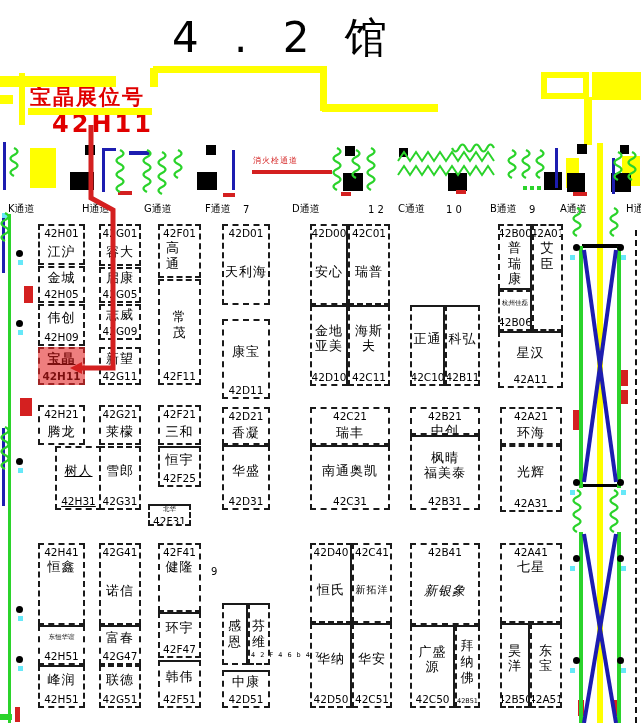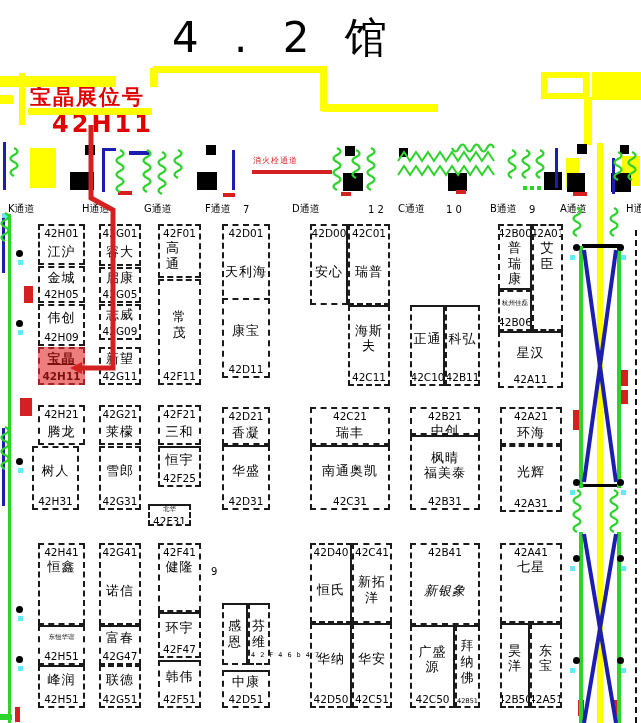--- a/index.html
+++ b/index.html
@@ -78,31 +78,36 @@
     </div>
     <div class="booth" style="left: 158px; top: 279px; width: 43px; height: 106px;">
       <div class="name" style="margin: auto;">常
 茂</div>
       <div class="num">42F11</div>
     </div>
     <div class="booth" style="left: 222px; top: 224px; width: 48px; height: 81px;">
       <div class="num">42D01</div>
       <div class="name" style="margin: auto;">天利海</div>
     </div>
-    <div class="booth" style="left: 222px; top: 298px; width: 48px; height: 80px; align-items: center;">
+    <div class="booth" style="left: 222px; top: 319px; width: 48px; height: 80px; align-items: center;">
       <div class="name" style="margin: auto;">康宝</div>
       <div class="num">42D11</div>
     </div>
     <div class="booth" style="left: 310px; top: 224px; width: 38px; height: 81px; border-right-style: solid;">
       <div class="num">42D00</div>
       <div class="name" style="margin: auto;">安心</div>
     </div>
     <div class="booth" style="left: 348px; top: 224px; width: 42px; height: 81px;">
       <div class="num">42C01</div>
       <div class="name" style="margin: auto;">瑞普</div>
+    </div>
+    <div class="booth" style="left: 310px; top: 305px; width: 38px; height: 81px; border-top-style: solid; border-right-style: solid;">
+      <div class="name" style="margin: auto;">金地
+亚美</div>
+      <div class="num">42D10</div>
     </div>
     <div class="booth" style="left: 348px; top: 305px; width: 42px; height: 81px; border-top-style: solid;">
       <div class="name" style="margin: auto;">海斯
 夫</div>
       <div class="num">42C11</div>
     </div>
     <div class="booth" style="left: 410px; top: 305px; width: 35px; height: 81px; border-top-style: solid; border-right-style: solid;">
       <div class="name" style="margin: auto;">正通</div>
       <div class="num">42C10</div>
     </div>
@@ -126,21 +131,21 @@
       <div class="num">42B06</div>
     </div>
     <div class="booth" style="left: 498px; top: 331px; width: 65px; height: 57px; border-top-style: solid;">
       <div class="name" style="margin: auto;">星汉</div>
       <div class="num">42A11</div>
     </div>
     <div class="booth" style="left: 38px; top: 405px; width: 47px; height: 40px;">
       <div class="num">42H21</div>
       <div class="name" style="margin: auto;">腾龙</div>
     </div>
-    <div class="booth" style="left: 32px; top: 446px; width: 47px; height: 64px;">
+    <div class="booth" style="left: 55px; top: 446px; width: 47px; height: 64px; text-decoration: underline;">
       <div class="name" style="margin: auto;">树人</div>
       <div class="num">42H31</div>
     </div>
     <div class="booth" style="left: 99px; top: 405px; width: 42px; height: 40px;">
       <div class="num">42G21</div>
       <div class="name" style="margin: auto;">莱檬</div>
     </div>
     <div class="booth" style="left: 99px; top: 446px; width: 42px; height: 64px;">
       <div class="name" style="margin: auto;">雪郎</div>
       <div class="num">42G31</div>
@@ -237,21 +242,21 @@
     <div class="booth" style="left: 222px; top: 670px; width: 48px; height: 38px; border-top-style: solid;">
       <div class="name" style="margin: auto;">中康</div>
       <div class="num">42D51</div>
     </div>
     <div class="booth" style="left: 310px; top: 543px; width: 42px; height: 80px; border-right-style: solid;">
       <div class="num">42D40</div>
       <div class="name" style="margin: auto;">恒氏</div>
     </div>
     <div class="booth" style="left: 352px; top: 543px; width: 40px; height: 80px;">
       <div class="num">42C41</div>
-      <div class="name" style="font-size: 13px; margin: auto;">新拓洋</div>
+      <div class="name" style="font-size: 10px; margin: auto;">新拓洋</div>
     </div>
     <div class="booth" style="left: 310px; top: 623px; width: 42px; height: 85px; border-top-style: solid; border-right-style: solid;">
       <div class="name" style="margin: auto;">华纳</div>
       <div class="num">42D50</div>
     </div>
     <div class="booth" style="left: 352px; top: 623px; width: 40px; height: 85px; border-top-style: solid;">
       <div class="name" style="margin: auto;">华安</div>
       <div class="num">42C51</div>
     </div>
     <div class="booth" style="left: 410px; top: 543px; width: 70px; height: 82px;">

